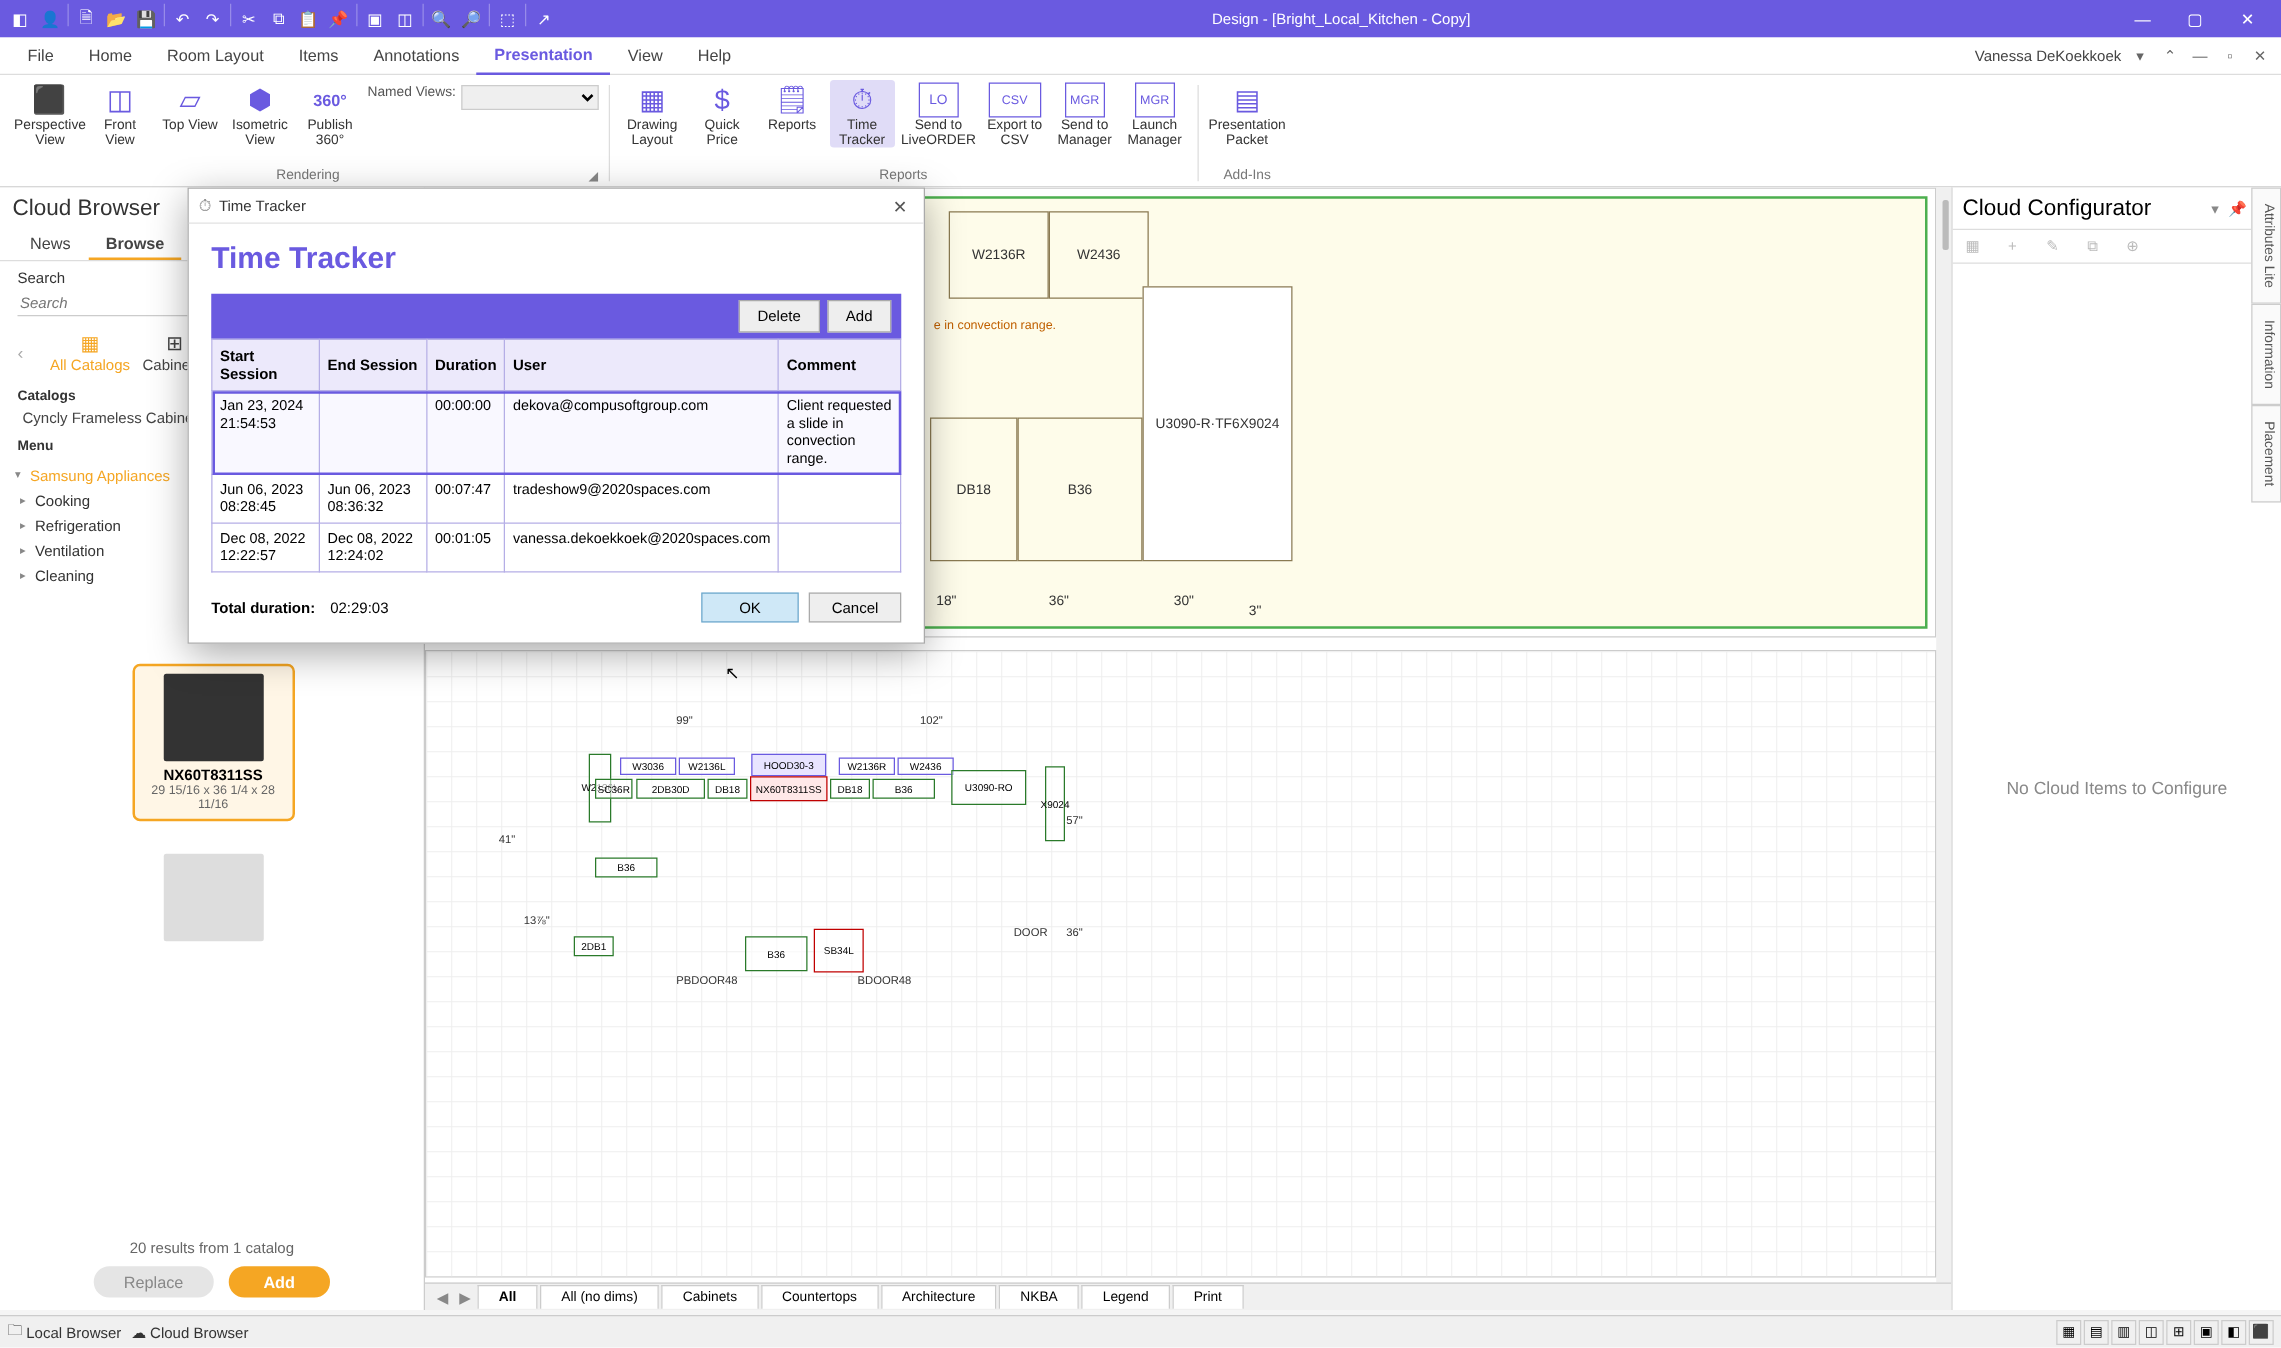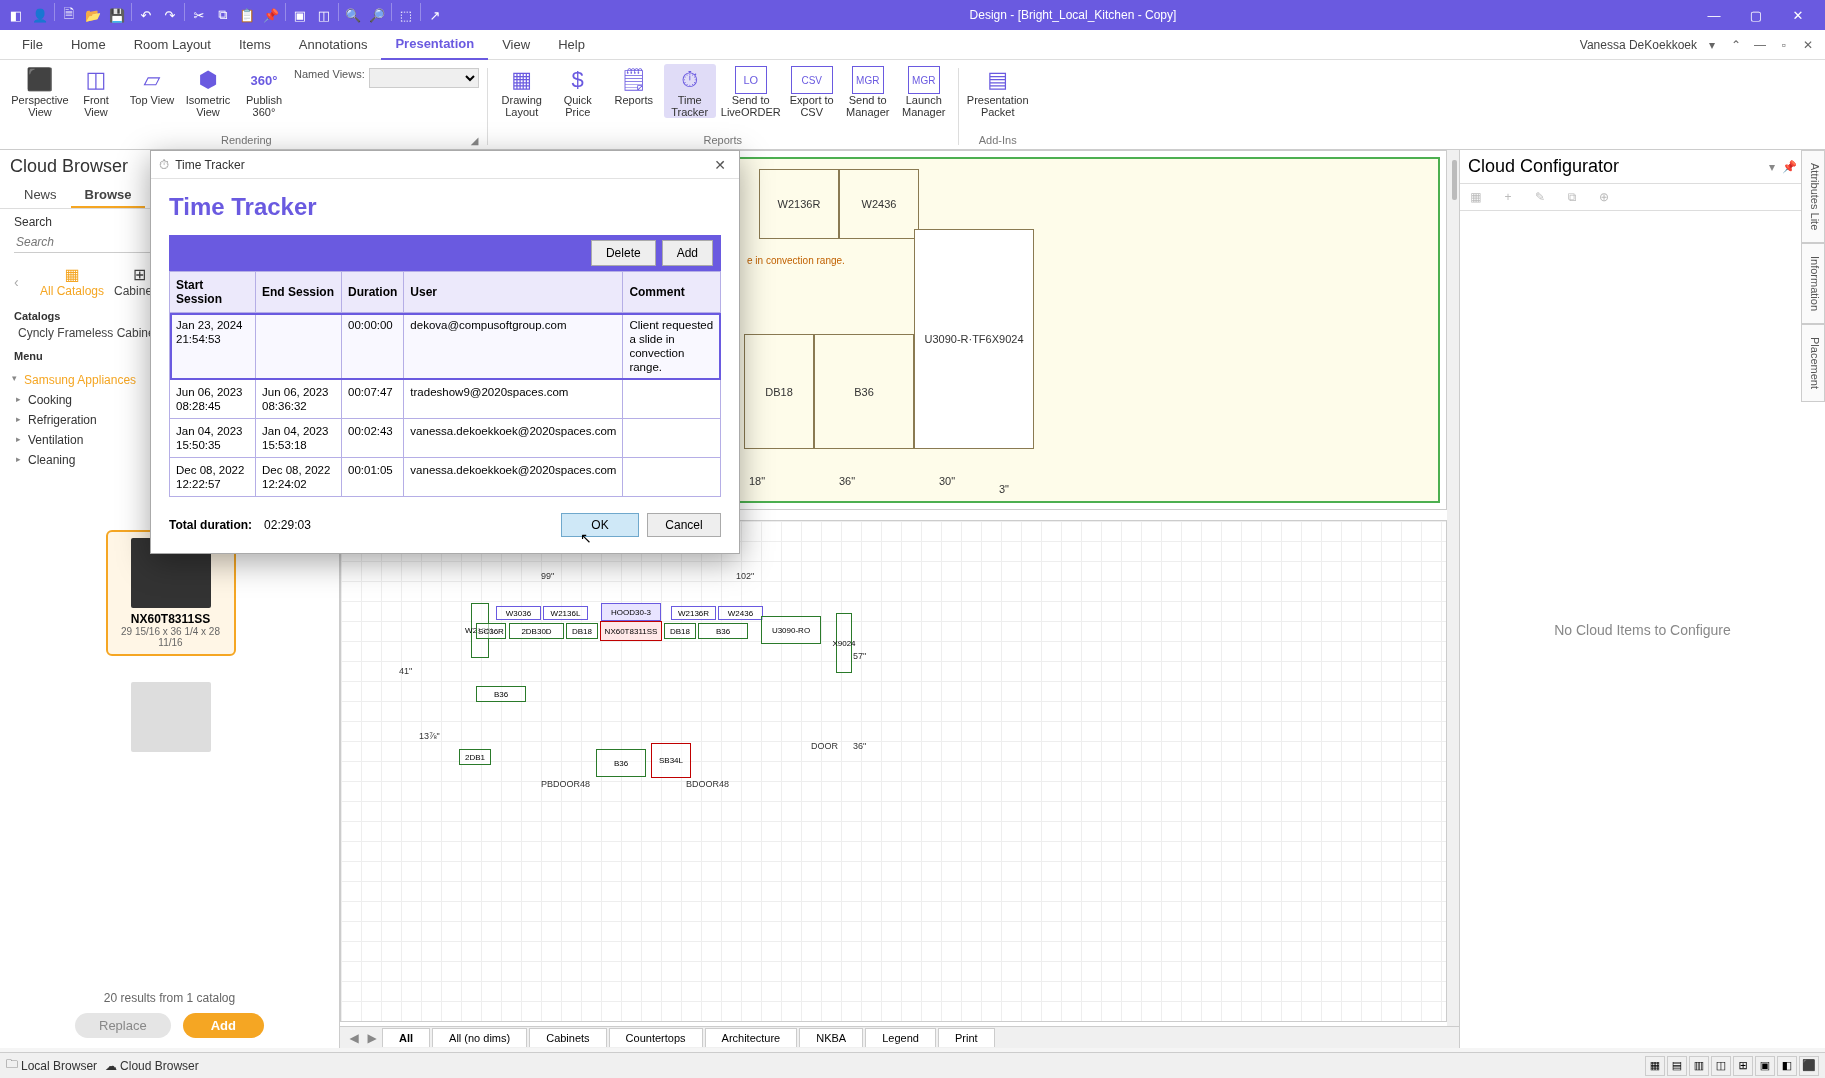--- a/index.html
+++ b/index.html
@@ -84,21 +84,21 @@
 .plan-label{position:absolute;font-size:9px;color:#333;}
 .sel-cab{border:1px solid #c00000 !important;}
 .sheet-tabs{position:absolute;bottom:0;left:0;right:0;height:22px;background:#f0f0f0;border-top:1px solid #ccc;display:flex;align-items:center;padding-left:6px;gap:2px;}
 .sheet-nav{width:16px;text-align:center;color:#888;cursor:pointer;}
 .sheet-tab{padding:3px 16px;cursor:pointer;font-size:11px;background:#fff;border:1px solid #ccc;border-bottom:none;}
 .sheet-tab.active{font-weight:600;}
 .v-divider{position:absolute;right:0;top:0;bottom:22px;width:12px;background:#f0f0f0;}
 .v-handle{position:absolute;right:2px;width:5px;height:40px;background:#bbb;border-radius:2px;}
 
 
-.cloud-config{width:366px;background:#fff;border-left:1px solid #ccc;display:flex;flex-direction:column;}
+.cloud-config{width:264px;background:#fff;border-left:1px solid #ccc;display:flex;flex-direction:column;}
 .cc-header{display:flex;align-items:center;padding:6px 8px;}
 .cc-title{font-size:18px;flex:1;}
 .cc-head-btn{width:18px;color:#888;cursor:pointer;text-align:center;}
 .cc-toolbar{height:28px;border-top:1px solid #ddd;border-bottom:1px solid #ddd;display:flex;align-items:center;padding:0 6px;gap:12px;}
 .cc-tool{width:20px;color:#bbb;cursor:pointer;text-align:center;}
 .cc-gear{margin-left:auto;}
 .cc-body{flex:1;display:flex;align-items:center;justify-content:center;color:#888;font-size:14px;}
 
 
 .side-tabs{position:absolute;right:0;top:150px;width:24px;display:flex;flex-direction:column;background:#f0f0f0;}
@@ -467,27 +467,20 @@
             <td>Client requested a slide in convection range.</td>
           </tr>
           <tr class="tt-row">
             <td>Jun 06, 2023 08:28:45</td>
             <td>Jun 06, 2023 08:36:32</td>
             <td>00:07:47</td>
             <td>tradeshow9@2020spaces.com</td>
             <td></td>
           </tr>
           <tr class="tt-row">
-            <td>Jan 04, 2023 15:50:35</td>
-            <td>Jan 04, 2023 15:53:18</td>
-            <td>00:02:43</td>
-            <td>vanessa.dekoekkoek@2020spaces.com</td>
-            <td></td>
-          </tr>
-          <tr class="tt-row">
             <td>Dec 08, 2022 12:22:57</td>
             <td>Dec 08, 2022 12:24:02</td>
             <td>00:01:05</td>
             <td>vanessa.dekoekkoek@2020spaces.com</td>
             <td></td>
           </tr>
         </tbody>
       </table>
     </div>
     <div class="dlg-footer-row">

